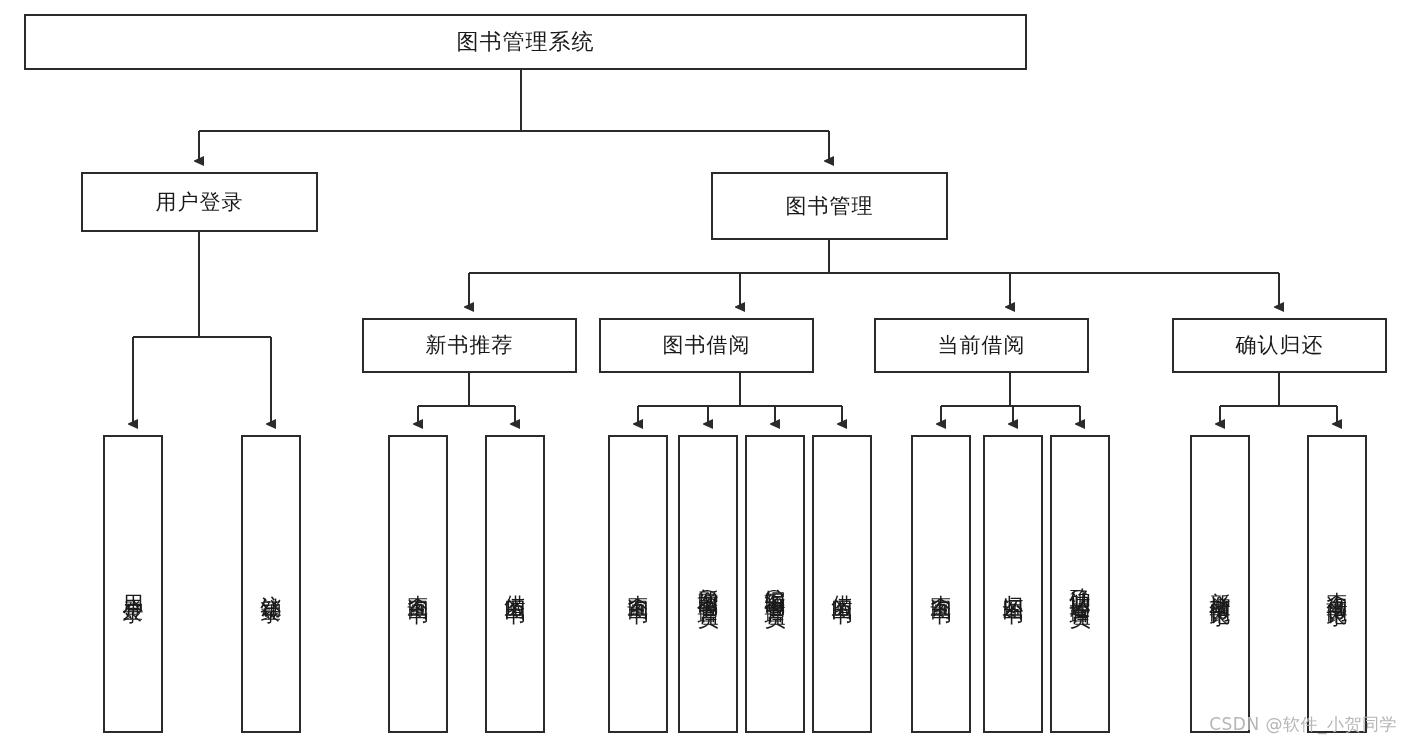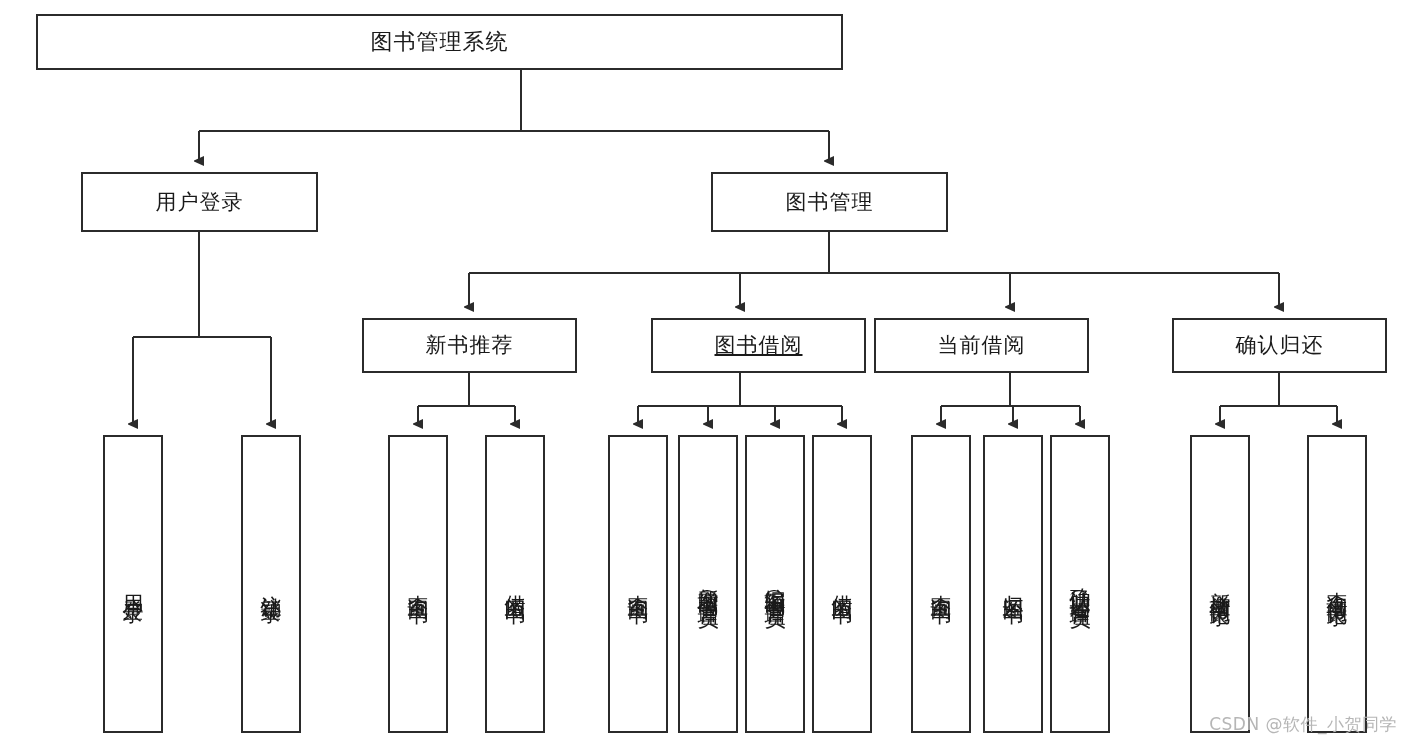--- a/index.html
+++ b/index.html
@@ -114,33 +114,33 @@
         <line x1="1013" x2="1013" y1="406" y2="424" marker-end="url(#arrowhead)" stroke="#2b2b2b" stroke-width="2.6" shape-rendering="crispEdges"></line>
         <line x1="1080" x2="1080" y1="406" y2="424" marker-end="url(#arrowhead)" stroke="#2b2b2b" stroke-width="2.6" shape-rendering="crispEdges"></line>
         <line x1="1279" x2="1279" y1="373" y2="406" stroke="#2b2b2b" stroke-width="2.6" shape-rendering="crispEdges"></line>
         <line x1="1220" x2="1337" y1="406" y2="406" stroke="#2b2b2b" stroke-width="2.6" shape-rendering="crispEdges"></line>
         <line x1="1220" x2="1220" y1="406" y2="424" marker-end="url(#arrowhead)" stroke="#2b2b2b" stroke-width="2.6" shape-rendering="crispEdges"></line>
         <line x1="1337" x2="1337" y1="406" y2="424" marker-end="url(#arrowhead)" stroke="#2b2b2b" stroke-width="2.6" shape-rendering="crispEdges"></line>
       </g>
   </svg>
 
   <div id="nodes">
-      <div class="node horiz root" style="left: 36px; top: 14px; width: 807px; height: 56px;">
+      <div class="node horiz root" style="left: 24px; top: 14px; width: 1003px; height: 56px;">
         <span class="node-label">图书管理系统</span>
       </div>
       <div class="node horiz" style="left: 81px; top: 172px; width: 237px; height: 60px;">
         <span class="node-label">用户登录</span>
       </div>
-      <div class="node horiz" style="left: 711px; top: 172px; width: 237px; height: 60px;">
+      <div class="node horiz" style="left: 711px; top: 172px; width: 237px; height: 68px;">
         <span class="node-label">图书管理</span>
       </div>
       <div class="node horiz" style="left: 362px; top: 318px; width: 215px; height: 55px;">
         <span class="node-label">新书推荐</span>
       </div>
-      <div class="node horiz" style="left: 651px; top: 318px; width: 215px; height: 55px; text-decoration: underline;">
+      <div class="node horiz" style="left: 599px; top: 318px; width: 215px; height: 55px;">
         <span class="node-label">图书借阅</span>
       </div>
       <div class="node horiz" style="left: 874px; top: 318px; width: 215px; height: 55px;">
         <span class="node-label">当前借阅</span>
       </div>
       <div class="node horiz" style="left: 1172px; top: 318px; width: 215px; height: 55px;">
         <span class="node-label">确认归还</span>
       </div>
       <div class="node vert" style="left: 103px; top: 435px; width: 60px; height: 298px;">
         <span class="node-label">用户登录</span>

